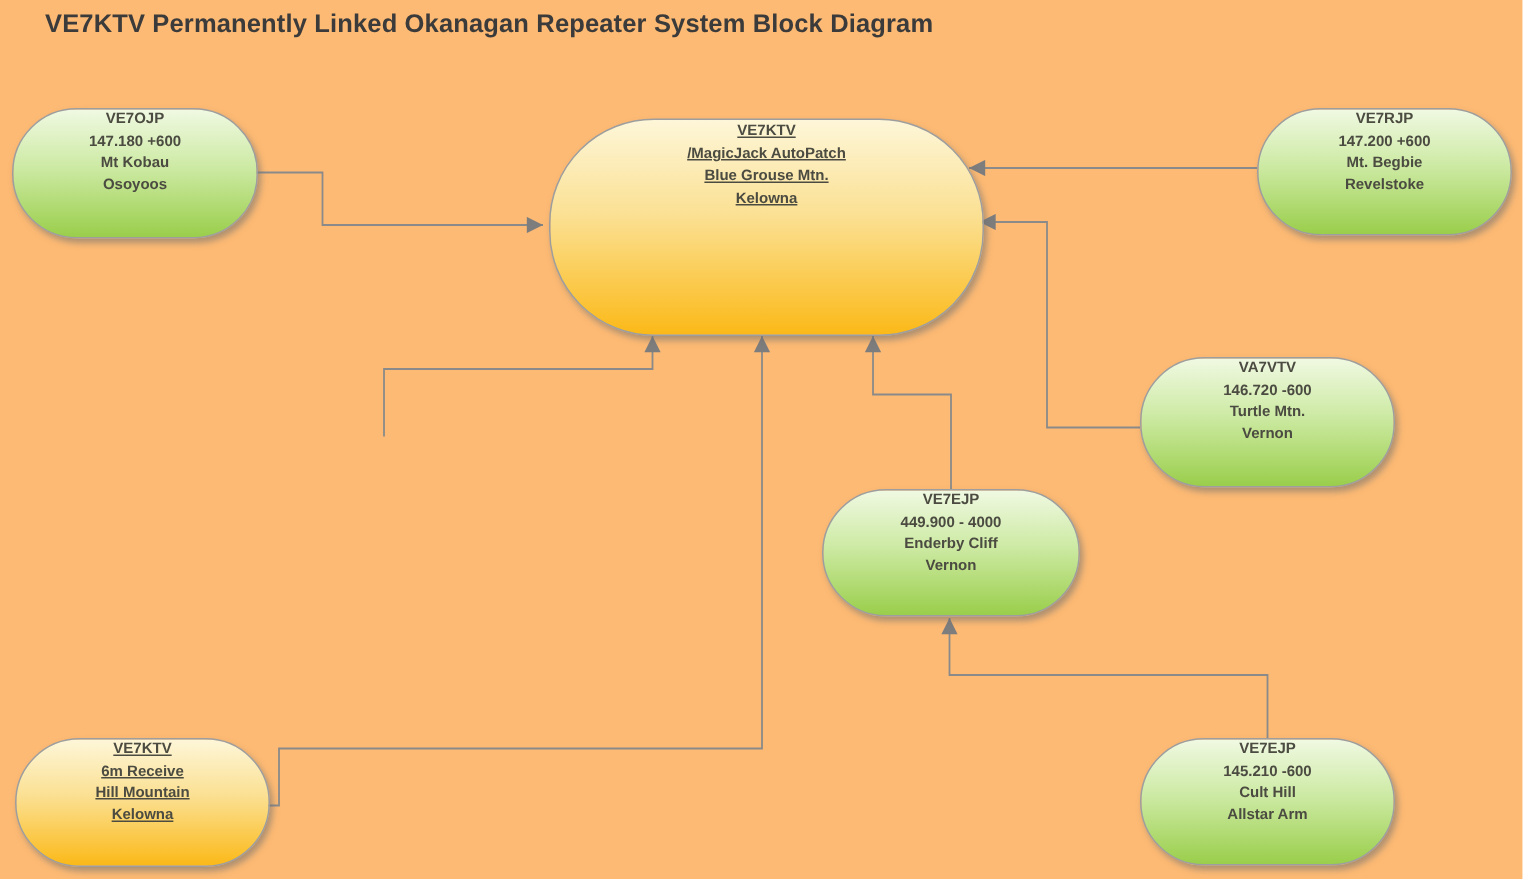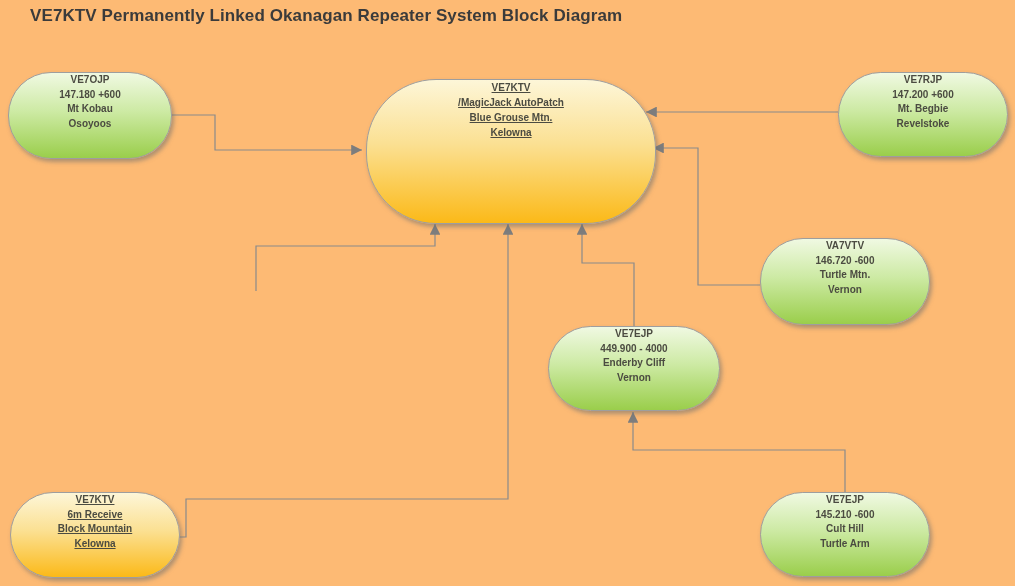--- a/index.html
+++ b/index.html
@@ -120,24 +120,24 @@
   <div class="node small green" style="left:548px; top:326px; width:170px; height:83px;">
     <div class="node-line">VE7EJP</div>
     <div class="node-line">449.900 - 4000</div>
     <div class="node-line">Enderby Cliff</div>
     <div class="node-line">Vernon</div>
   </div>
 
   <div class="node small orange" style="left:10px; top:492px; width:168px; height:84px;">
     <div class="node-line">VE7KTV</div>
     <div class="node-line">6m Receive</div>
-    <div class="node-line">Block Mountain</div>
+    <div class="node-line">Hill Mountain</div>
     <div class="node-line">Kelowna</div>
   </div>
 
   <div class="node small green" style="left:760px; top:492px; width:168px; height:83px;">
     <div class="node-line">VE7EJP</div>
     <div class="node-line">145.210 -600</div>
     <div class="node-line">Cult Hill</div>
-    <div class="node-line">Turtle Arm</div>
+    <div class="node-line">Allstar Arm</div>
   </div>
 
 </div>
 
 </body></html>

